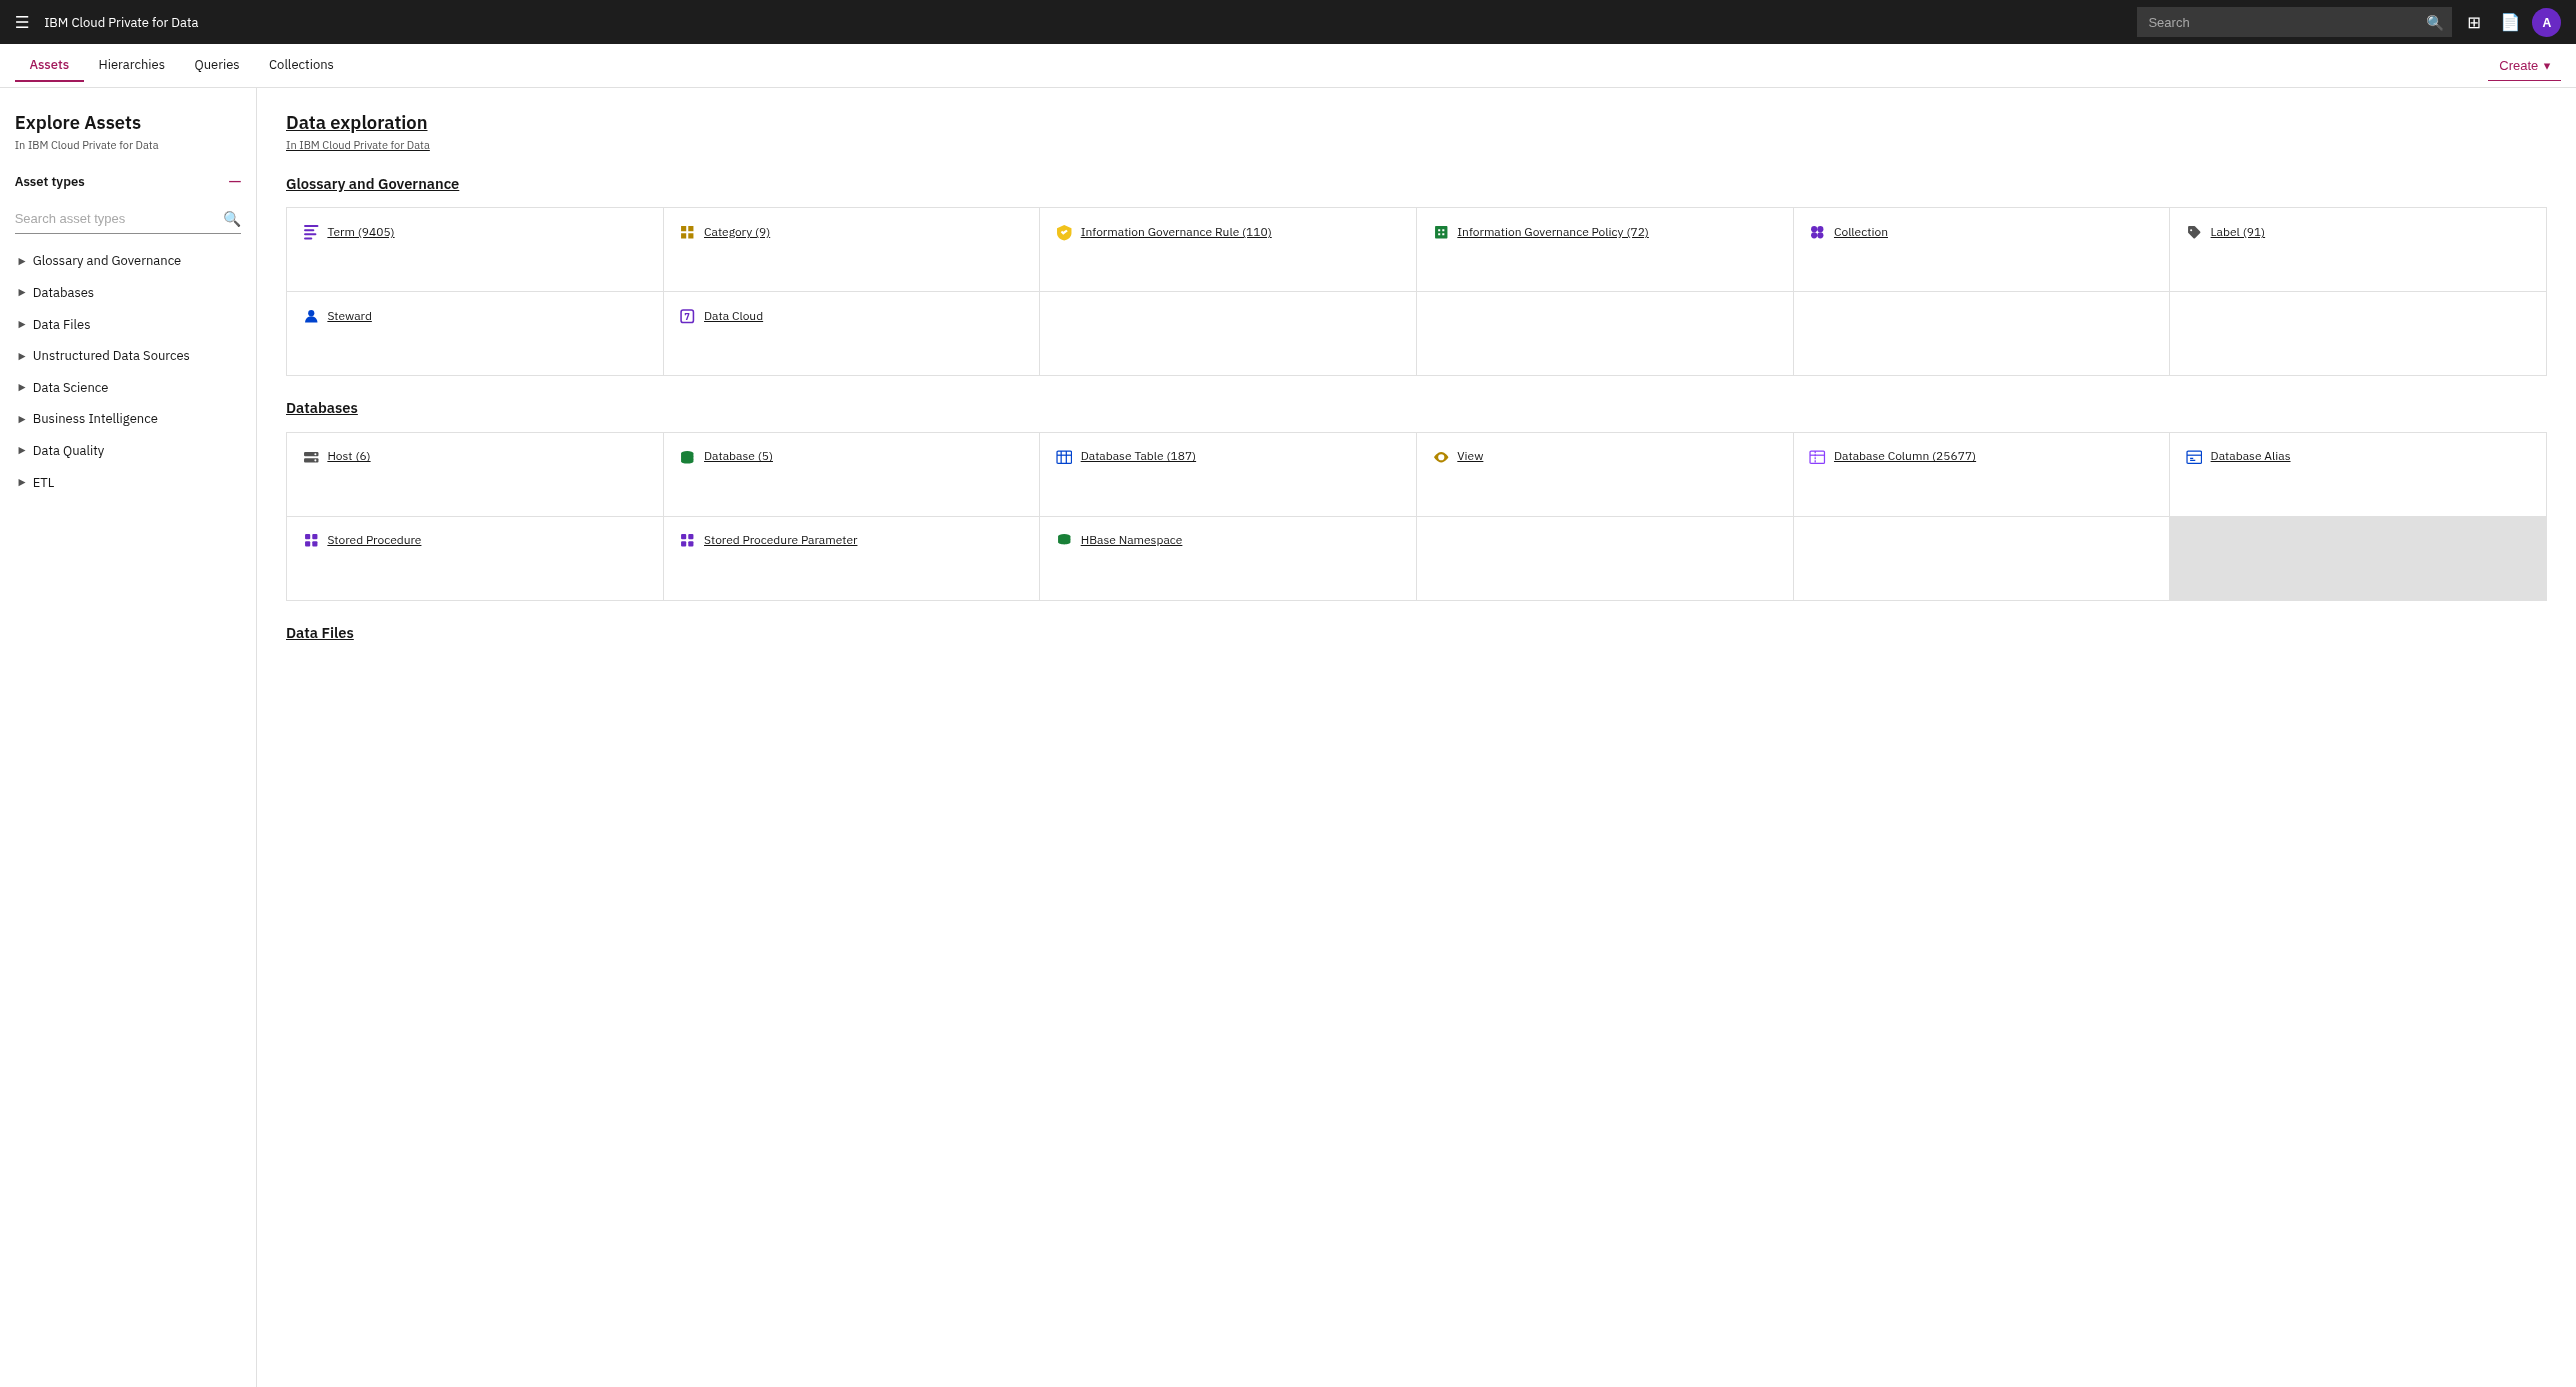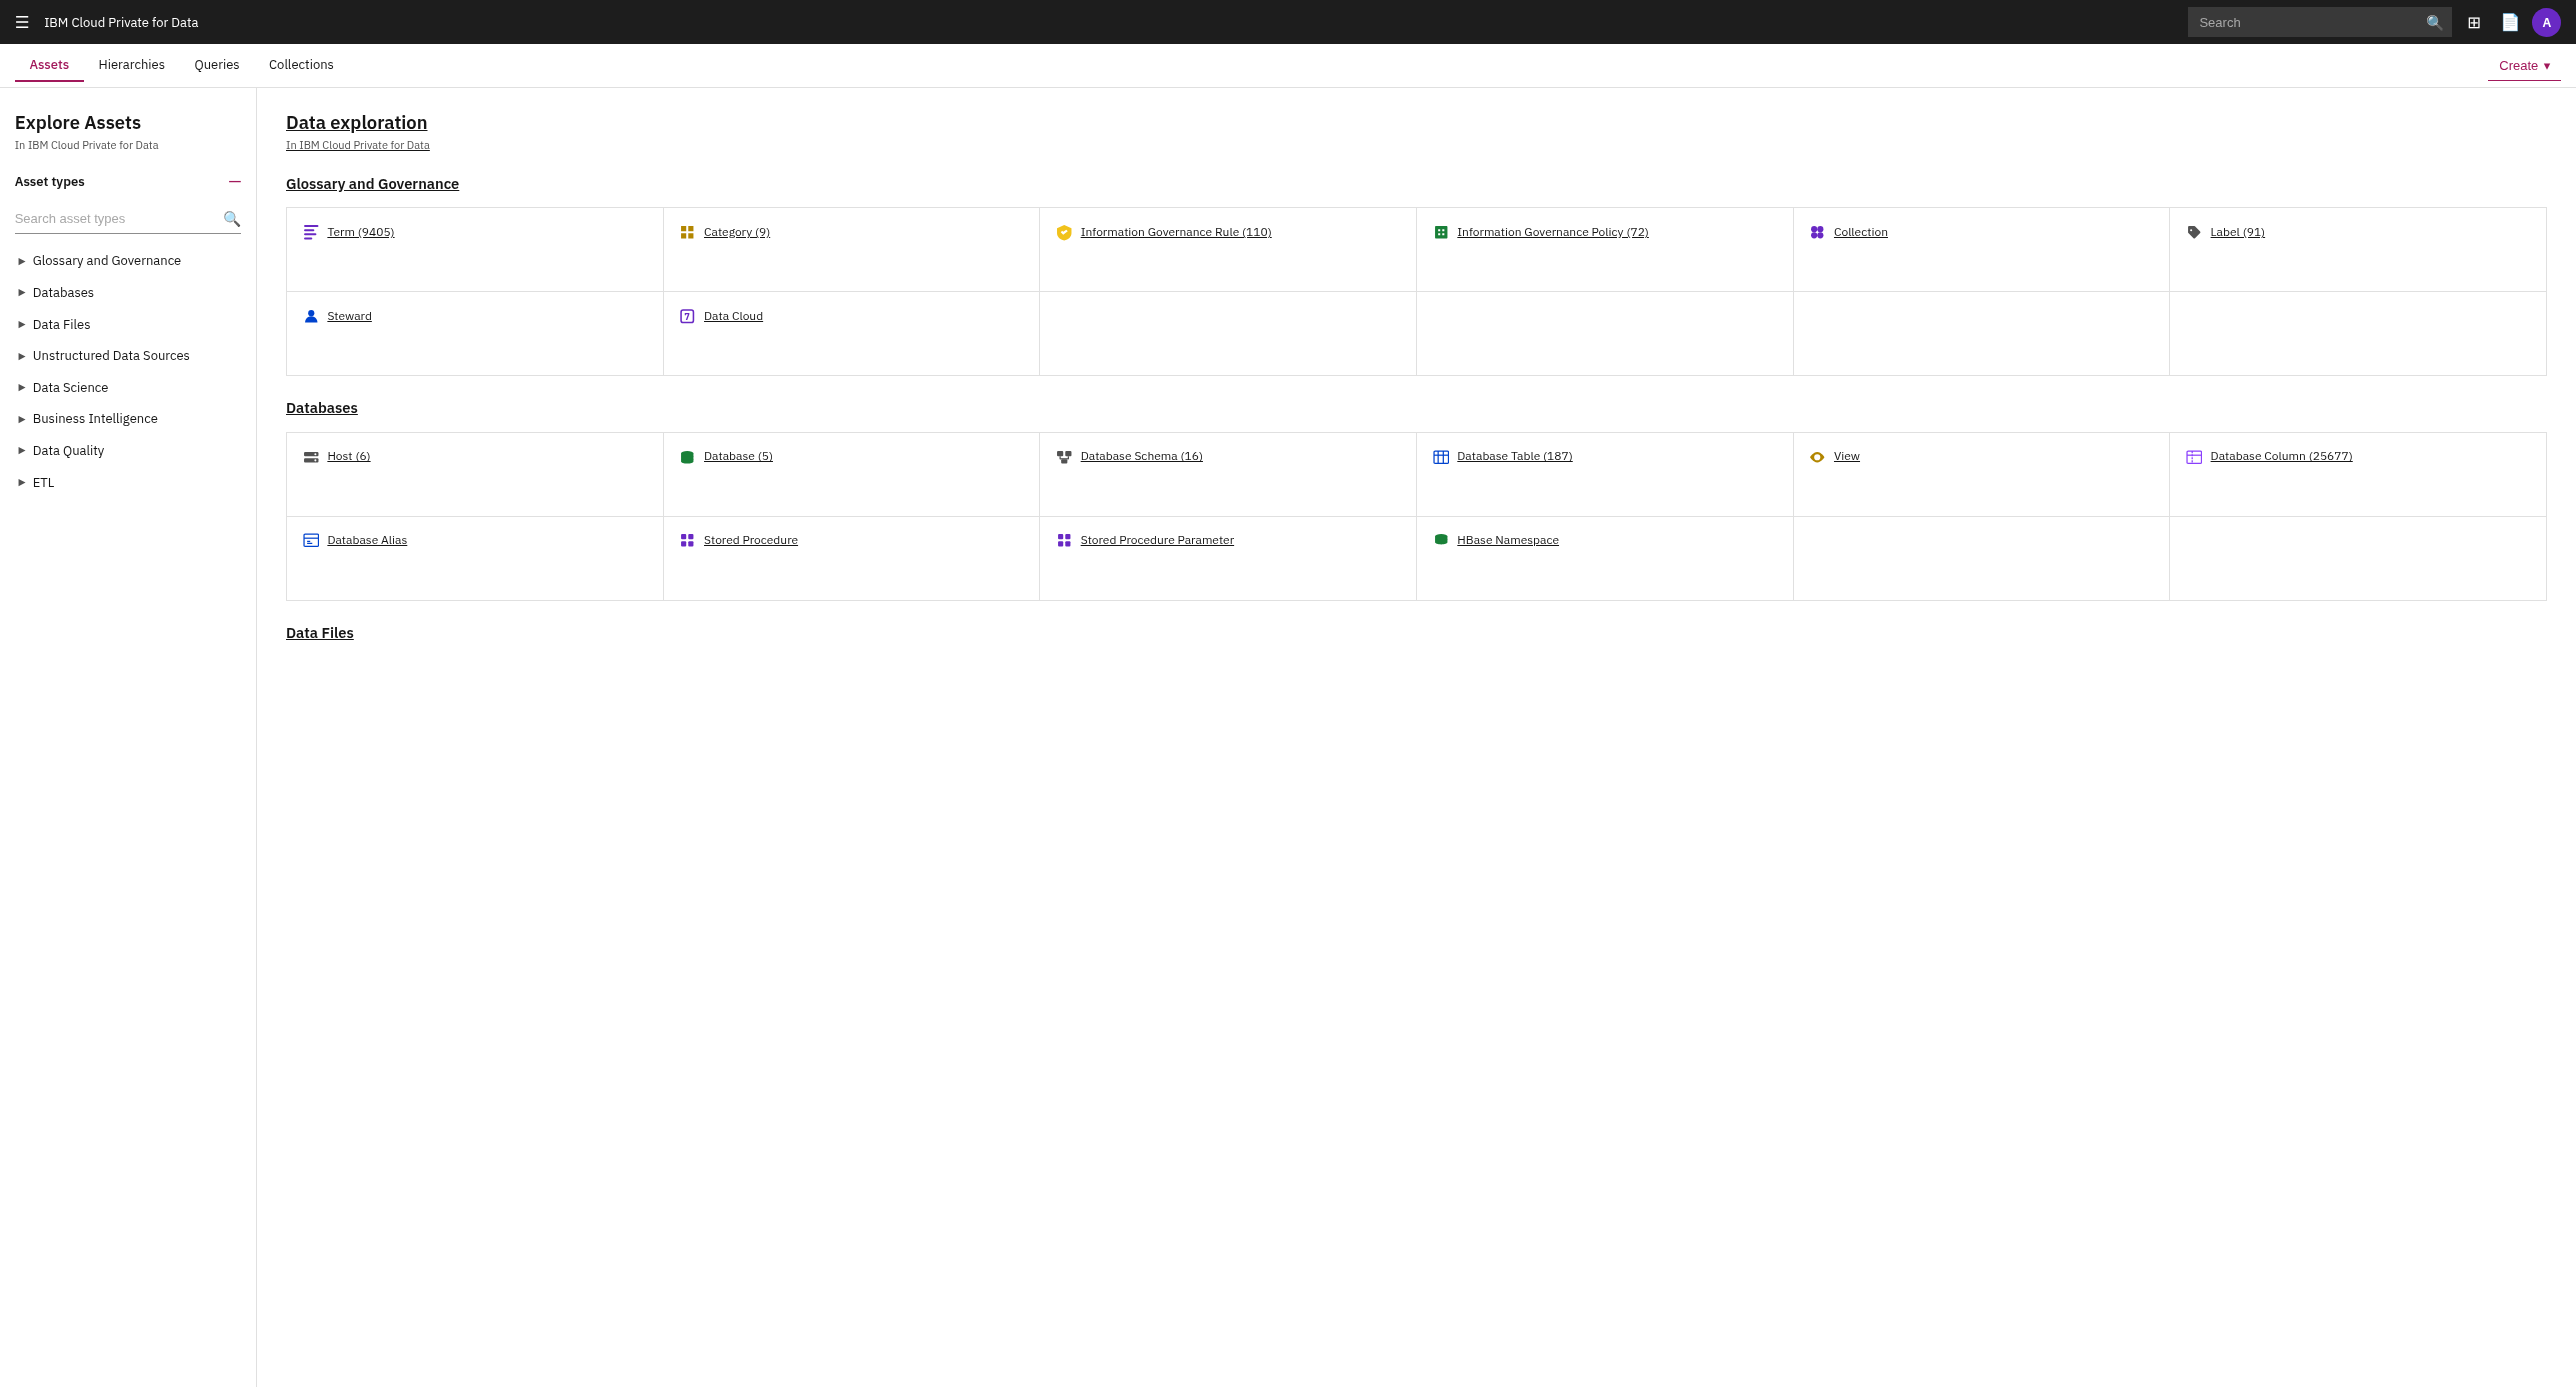--- a/index.html
+++ b/index.html
@@ -25,21 +25,21 @@
       font-size: 13px;
       font-weight: 400;
       flex: 1;
     }
     .topbar-search {
       background: #393939;
       border: none;
       color: #fff;
       padding: 7.3px 37px 7.3px 11px;
       font-size: 13px;
-      width: 264px;
+      width: 315px;
       outline: none;
     }
     .topbar-search::placeholder { color: #a8a8a8; }
     .topbar-icons {
       display: flex;
       align-items: center;
       gap: 7.3px;
       margin-left: 7.3px;
     }
     .topbar-icon-btn {
@@ -490,35 +490,20 @@
                   <path d="M2 4v3c0 1.1 2.7 2 6 2s6-.9 6-2V4"></path>
                   <path d="M2 7v3c0 1.1 2.7 2 6 2s6-.9 6-2V7"></path>
                   <path d="M2 10v2c0 1.1 2.7 2 6 2s6-.9 6-2v-2"></path>
                 </svg>
             </span>
             <span class="asset-label">Database (5)</span>
           </div>
         </div>
         <div class="asset-card">
           <div class="asset-card-inner">
-            <span class="asset-icon" style="color:#525252">
-              <svg width="16.5" height="16.5" viewBox="0 0 16 16" fill="currentColor">
-                  <rect x="1" y="2" width="6" height="5" rx="1"></rect>
-                  <rect x="9" y="2" width="6" height="5" rx="1"></rect>
-                  <rect x="5" y="10" width="6" height="4" rx="1"></rect>
-                  <line x1="4" y1="7" x2="4" y2="10" stroke="currentColor" stroke-width="1.2"></line>
-                  <line x1="12" y1="7" x2="12" y2="10" stroke="currentColor" stroke-width="1.2"></line>
-                  <line x1="4" y1="9.5" x2="12" y2="9.5" stroke="currentColor" stroke-width="1.2"></line>
-                </svg>
-            </span>
-            <span class="asset-label">Database Schema (16)</span>
-          </div>
-        </div>
-        <div class="asset-card">
-          <div class="asset-card-inner">
             <span class="asset-icon" style="color:#0043ce">
               <svg width="16.5" height="16.5" viewBox="0 0 16 16" fill="currentColor">
                   <rect x="1" y="2" width="14" height="12" rx="1" fill="none" stroke="currentColor" stroke-width="1.2"></rect>
                   <line x1="1" y1="6" x2="15" y2="6" stroke="currentColor" stroke-width="1.2"></line>
                   <line x1="5" y1="2" x2="5" y2="14" stroke="currentColor" stroke-width="1.2"></line>
                   <line x1="10" y1="2" x2="10" y2="14" stroke="currentColor" stroke-width="1.2"></line>
                 </svg>
             </span>
             <span class="asset-label">Database Table (187)</span>
           </div>

